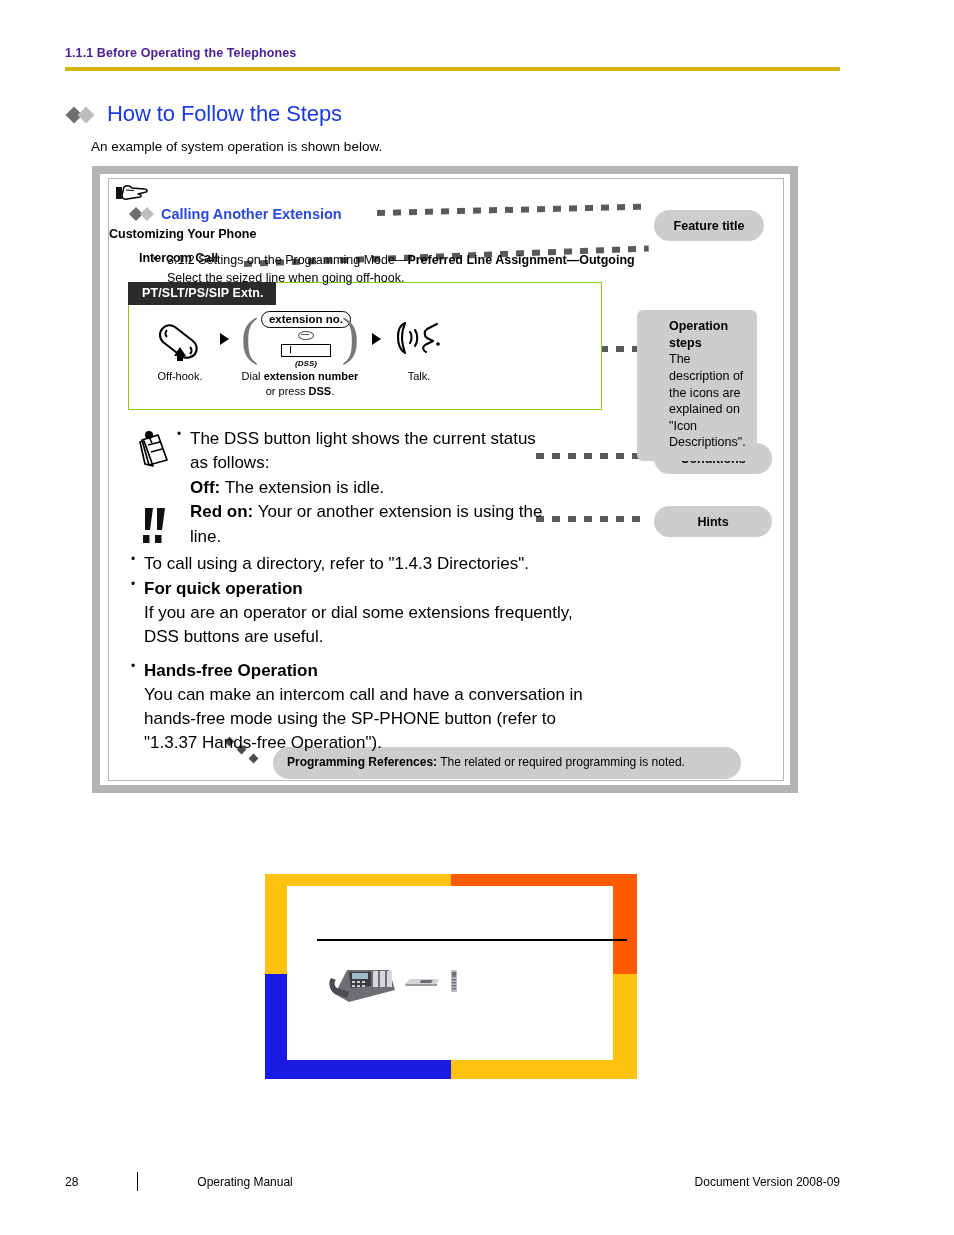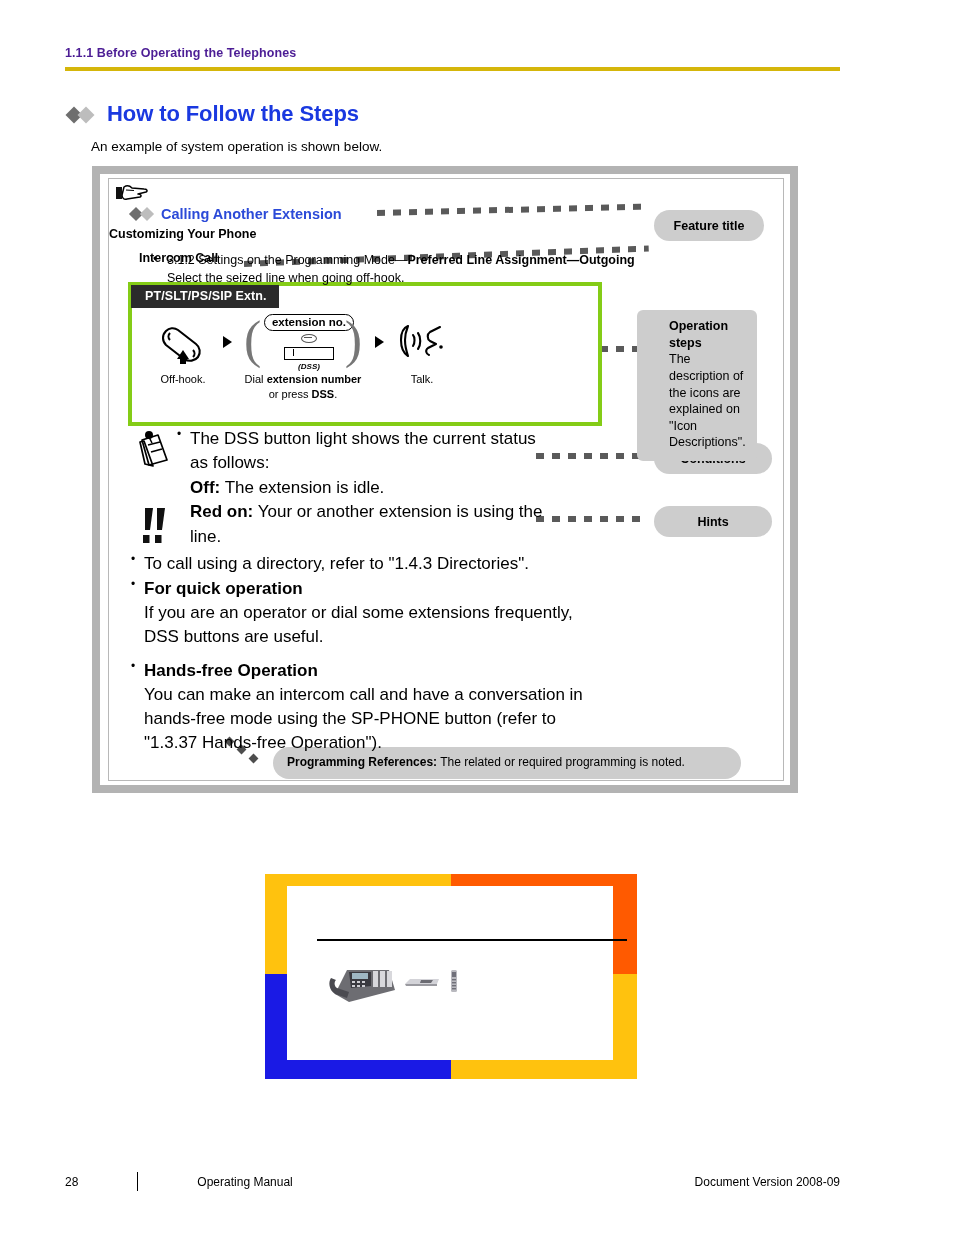--- a/index.html
+++ b/index.html
@@ -56,21 +56,21 @@
     width: 12px;
     height: 12px;
     transform: rotate(45deg);
     top: 5px;
   }
   .diamond-pair i.d1 { left: 1px;  background: #6e6e6e; }
   .diamond-pair i.d2 { left: 13px; background: #bdbdbd; }
 
   .section-title {
     font-size: 22px;
-    font-weight: bold;
+    font-weight: normal;
     color: #1a39e0;
     letter-spacing: -0.1px;
   }
   .section-lead {
     position: absolute;
     left: 91px;
     top: 139px;
     font-size: 13.5px;
     color: #000;
   }
@@ -215,22 +215,22 @@
     font-size: 12px;
   }
   #callout-progref b { font-weight: bold; }
 
   
   .pt-box {
     position: absolute;
     left: 19px;
     top: 103px;
     width: 474px;
-    height: 144px;
-    border: 4px solid #84cc16;
+    height: 128px;
+    border: 1px solid #84cc16;
     box-sizing: border-box;
     background: #fff;
     text-decoration: underline;
   }
   .pt-header {
     position: absolute;
     left: -1px;
     top: -1px;
     background: #2b2b2b;
     color: #fff;

